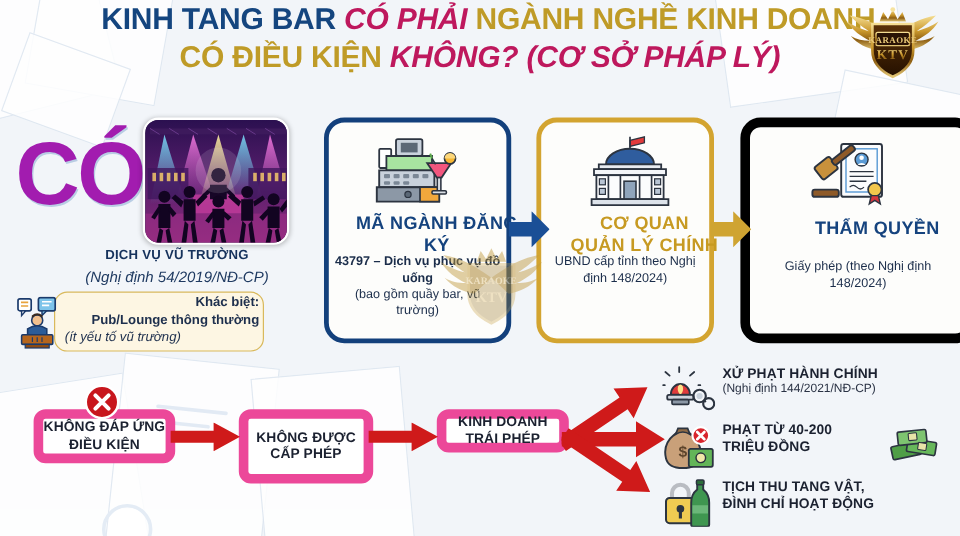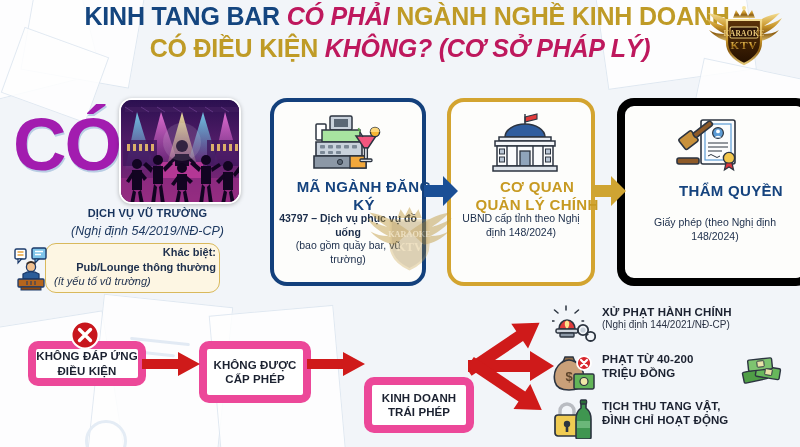--- a/index.html
+++ b/index.html
@@ -118,21 +118,21 @@
     position:absolute; background:#ffffff; border:8px solid #ec4899;
     border-radius:10px; z-index:4;
     display:flex; align-items:center; justify-content:center; text-align:center;
   }
   .rbox span {
     font-size:11.5px; font-weight:bold; color:#1b2130; line-height:1.26;
     letter-spacing:.1px;
   }
   #rbox1 { left:28px; top:341px; width:118px; height:45px; }
   #rbox2 { left:199px; top:341px; width:112px; height:62px; }
-  #rbox3 { left:364px; top:341px; width:110px; height:56px;margin-top:36px; }
+  #rbox3 { left:364px; top:341px; width:110px; height:36px; }
 
   #xmark {
     position:absolute; left:70px; top:320px; width:30px; height:30px; z-index:8;
   }
 
   .rarrow { position:absolute; z-index:5; }
   #rarr1 { left:142px; top:352px; }
   #rarr2 { left:307px; top:352px; }
 
   #fanarrows { position:absolute; left:468px; top:300px; width:120px; height:140px; z-index:5; }

